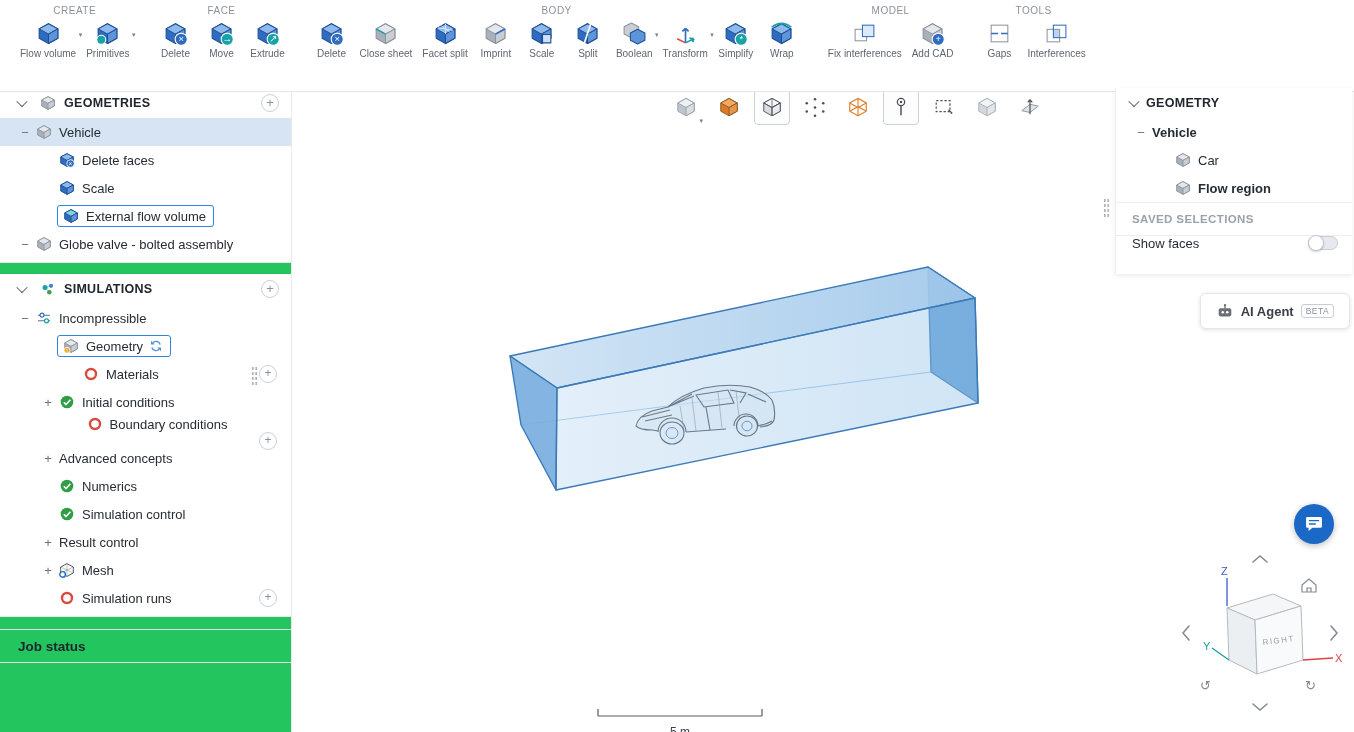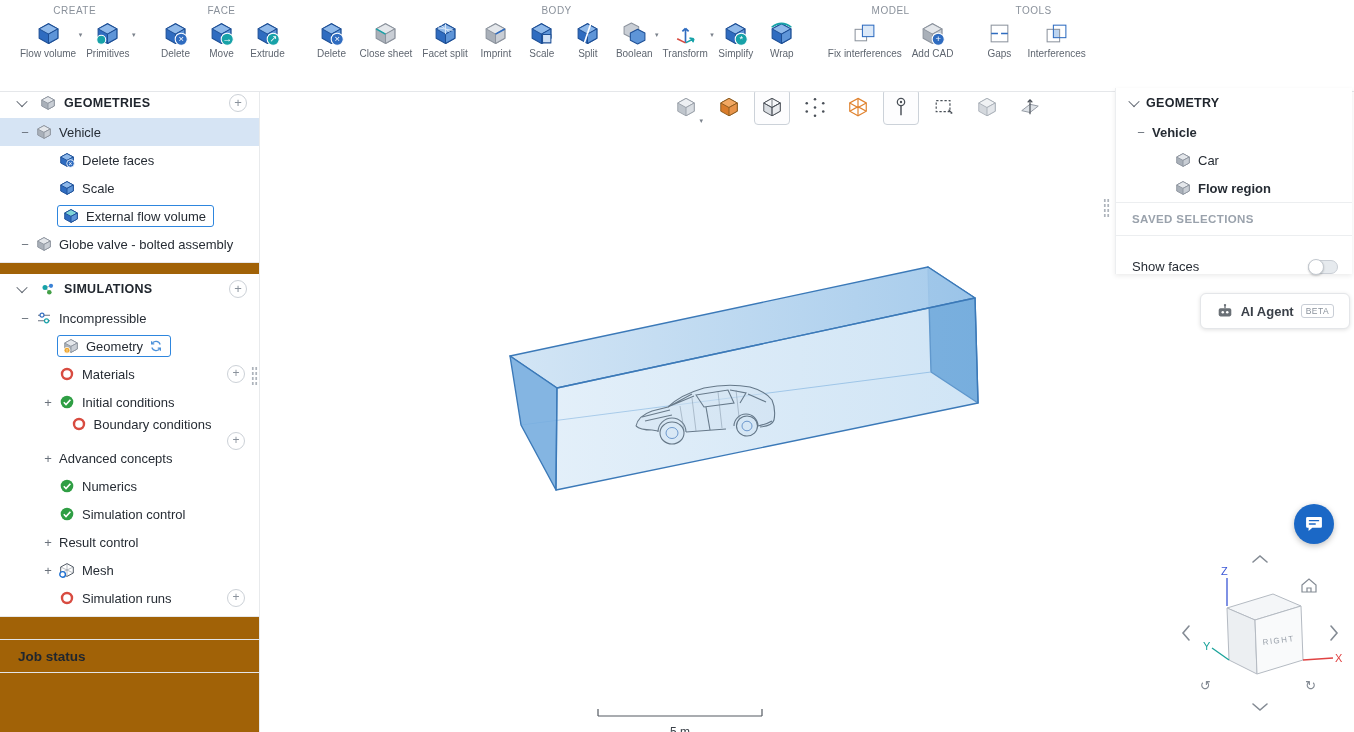--- a/index.html
+++ b/index.html
@@ -11,63 +11,63 @@
   .tb-group{display:flex;flex-direction:column;padding:0 9px}
   .tb-group-label{font-size:10px;color:#8a919b;letter-spacing:.5px;text-align:center;height:15px;line-height:15px;white-space:nowrap}
   .tb-items{display:flex}
   .tb-item{min-width:46px;padding:1px 5px;display:flex;flex-direction:column;align-items:center;position:relative;border-radius:4px;cursor:pointer}
   .tb-item .ic{width:25px;height:25px;margin:2px 0 2px}
   .tb-item .ic svg{width:25px;height:25px;display:block}
   .tb-item .cap{font-size:10px;color:#5f6670;white-space:nowrap}
   .tb-item .dd{position:absolute;right:-1px;top:13px;font-size:7px;color:#7b828c}
 
   
-  .left-col{position:absolute;top:76px;left:0;width:260px;bottom:0;background:#a16207;border-right:1px solid #e8eaec;padding-top:12px;z-index:4}
+  .left-col{position:absolute;top:76px;left:0;width:292px;bottom:0;background:#22c55e;border-right:1px solid #e8eaec;padding-top:12px;z-index:4}
   .card{border-bottom:1px solid #e6e8ea;padding-bottom:4px;margin-bottom:11px;background:#fff}
   .panel-header{display:flex;align-items:center;height:30px;padding:0 12px 0 18px}
   .chev{width:8px;height:8px;border-left:1.7px solid #5f6670;border-bottom:1.7px solid #5f6670;transform:rotate(-45deg) translate(1px,-1px);flex:none;cursor:pointer}
   .panel-header .t-icon{margin:0 0 0 14px}
   .panel-title{font-weight:700;font-size:12.5px;color:#20262e;letter-spacing:.3px;margin-left:8px;flex:1}
   .add-btn{width:18px;height:18px;border:1px solid #ccd1d7;border-radius:50%;color:#8a929c;font-size:13px;line-height:15px;text-align:center;cursor:pointer;flex:none}
 
   .tree-row{display:flex;align-items:center;height:28px;padding-right:14px;font-size:13px;color:#262c34;cursor:pointer;white-space:nowrap}
   .tree-row.selected{background:#d6e4f4}
   .slot{width:22px;display:flex;justify-content:center;align-items:center;flex:none}
   .toggle{color:#6a727c;font-size:13px;line-height:13px;text-align:center;cursor:pointer}
   .row-content{display:flex;align-items:center;min-width:0}
   .outline{border:1.5px solid #2e86de;border-radius:3px;padding:2px 7px 2px 5px;margin-left:-2px}
   .t-icon{width:16px;height:16px;margin-right:7px;flex:none}
   .t-icon svg{width:16px;height:16px;display:block}
   .t-icon.trail{margin:0 0 0 6px;width:14px;height:14px}
   .t-icon.trail svg{width:14px;height:14px}
   .t-label{white-space:nowrap}
   .t-label.bold{font-weight:700}
   .row-add{margin-left:auto;width:18px;height:18px;border:1px solid #ccd1d7;border-radius:50%;color:#8a929c;font-size:12px;line-height:15px;text-align:center;cursor:pointer;flex:none}
-  .job-status{margin-top:22px;border-top:1px solid #e3e5e8;border-bottom:1px solid #e3e5e8;height:34px;display:flex;align-items:center;padding-left:18px;font-weight:700;font-size:13.5px;color:#20262e;cursor:pointer}
+  .job-status{margin-top:12px;border-top:1px solid #e3e5e8;border-bottom:1px solid #e3e5e8;height:34px;display:flex;align-items:center;padding-left:18px;font-weight:700;font-size:13.5px;color:#20262e;cursor:pointer}
 
   
   .viewport{position:absolute;left:260px;top:76px;right:0;bottom:0;background:#fff;z-index:1}
   .scene{position:absolute;left:0;top:0;width:1094px;height:656px}
   .view-toolbar{position:absolute;left:408px;top:13px;display:flex;gap:7px;z-index:2}
   .view-btn{width:36px;height:36px;border-radius:4px;display:flex;align-items:center;justify-content:center;position:relative;cursor:pointer}
   .view-btn.selected{border:1px solid #ccd2d9;background:#fdfdfe}
   .view-btn .vic, .view-btn .vic svg{width:22px;height:22px;display:block}
   .view-btn .vdd{position:absolute;right:1px;bottom:0;font-size:7px;color:#7b828c}
   .scalebar{position:absolute;left:337px;top:628px;width:166px;text-align:center;z-index:2}
   .scalebar-label{font-size:12px;color:#3a4048;margin-top:3px}
   .navcube{position:absolute;left:915px;top:472px;z-index:2}
   .chat-btn{position:absolute;left:1034px;top:428px;width:40px;height:40px;border-radius:50%;background:#1b68c6;display:flex;align-items:center;justify-content:center;box-shadow:0 2px 6px rgba(0,0,0,.25);cursor:pointer;z-index:3}
   .chat-btn svg{width:20px;height:20px}
 
   
   .right-panel{position:absolute;left:1115px;top:88px;width:237px;background:#fff;border-left:1px solid #eceef0;box-shadow:0 2px 5px rgba(0,0,0,.08);z-index:6}
   .right-panel .panel-header{padding-left:14px}
   .rp-divider{border-top:1px solid #eceef0}
   .saved-title{height:32px;display:flex;align-items:center;padding:0 16px;font-size:11.5px;font-weight:700;color:#9aa2ac;letter-spacing:.4px}
-  .show-faces{height:38px;display:flex;align-items:flex-end;padding:0 14px 0 16px;font-size:13px;color:#262c34}
+  .show-faces{height:38px;display:flex;align-items:flex-start;padding:0 14px 0 16px;font-size:13px;color:#262c34}
   .toggle-track{margin-left:auto;width:30px;height:14px;border-radius:7px;background:#e6eaee;border:1px solid #c9ced5;position:relative;cursor:pointer}
   .toggle-knob{position:absolute;left:-1px;top:-2px;width:16px;height:16px;border-radius:50%;background:#fff;border:1px solid #c3c9d0;box-shadow:0 1px 2px rgba(0,0,0,.2)}
 
   .ai-agent{position:absolute;left:1200px;top:293px;width:150px;height:36px;background:#fff;border:1px solid #e4e6e9;border-radius:6px;box-shadow:0 1px 4px rgba(0,0,0,.12);display:flex;align-items:center;justify-content:center;gap:7px;cursor:pointer;z-index:7}
   .ai-agent .lbl{font-size:13px;font-weight:700;color:#3a4048}
   .ai-agent .beta{font-size:8.5px;letter-spacing:.5px;color:#8a929c;border:1px solid #c9ced6;border-radius:3px;padding:1px 4px}
   .ai-agent svg{width:18px;height:18px}
 
   .handle{position:absolute;width:7px;height:20px;background-image:radial-gradient(circle,#adb3bb 1.1px,transparent 1.3px);background-size:3.5px 5px;z-index:8}
 </style>
@@ -491,21 +491,21 @@
               </span>
               <span class="t-label">Geometry</span>
               <span class="t-icon trail">
                 <svg viewBox="0 0 16 16" fill="none" stroke="#4a90d9" stroke-width="1.4">
                   <path d="M12.8 6.2A5.2 5.2 0 0 0 3.4 5.4 M3.2 9.8a5.2 5.2 0 0 0 9.4.8"></path>
                   <path d="M3 2.6v3h3 M13 13.4v-3h-3"></path>
                 </svg>
               </span>
             </span>
           </div>
-          <div class="tree-row" style="padding-left: 37px;">
+          <div class="tree-row" style="padding-left: 37px; gap: 24px;">
             <span class="slot"></span>
             <span class="row-content">
               <span class="t-icon">
                 <svg viewBox="0 0 16 16">
                   <circle cx="8" cy="8" r="5" fill="none" stroke="#d84b40" stroke-width="2.4"></circle>
                 </svg>
               </span>
               <span class="t-label">Materials</span>
             </span>
             <span class="row-add">+</span>

